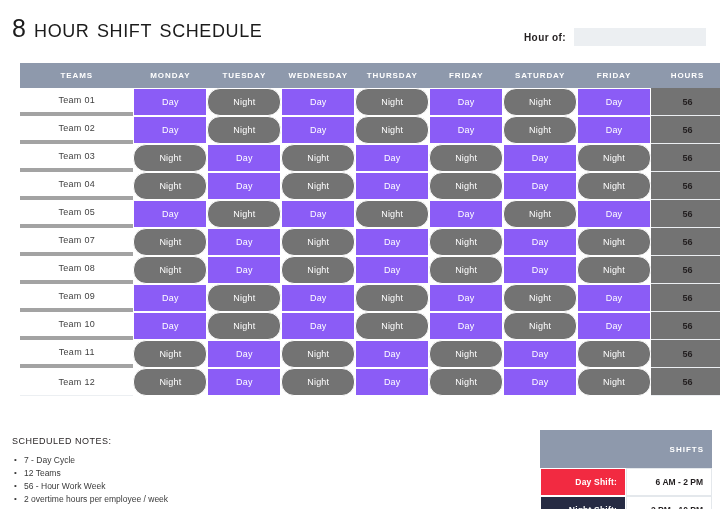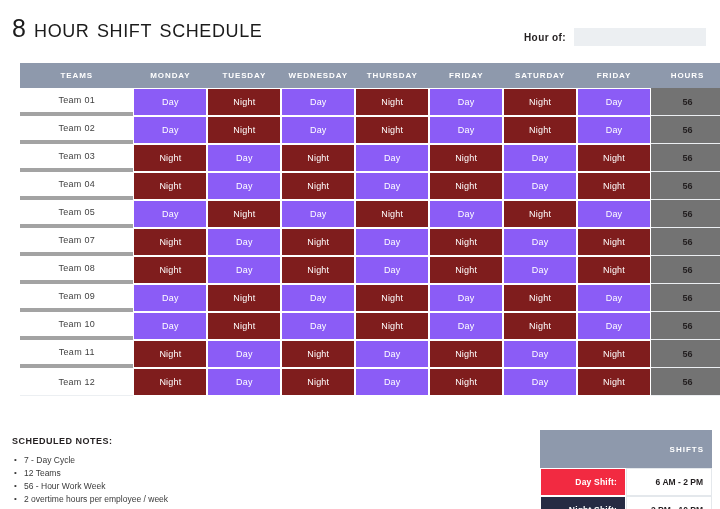--- a/index.html
+++ b/index.html
@@ -112,31 +112,31 @@
   }
 
   .shift-cell {
     color: #ffffff;
     font-size: 9px;
     letter-spacing: 0.2px;
     border: 1px solid #ffffff;
     box-sizing: border-box;
   }
   .shift-day   { background: #8b5cf6; }
-  .shift-night { background: #7f1d1d; }
+  .shift-night { background: #737373; border-radius: 13px; }
 
   
   #notes-block {
     position: absolute;
     left: 12px; top: 436px;
     width: 320px;
   }
   #notes-title {
     font-size: 9px;
-    font-weight: bold;
+    font-weight: normal;
     letter-spacing: 0.5px;
     color: #231f20;
     margin-bottom: 8px;
   }
   #notes-list {
     list-style: none;
     margin: 0;
     padding: 0;
   }
   #notes-list li {

